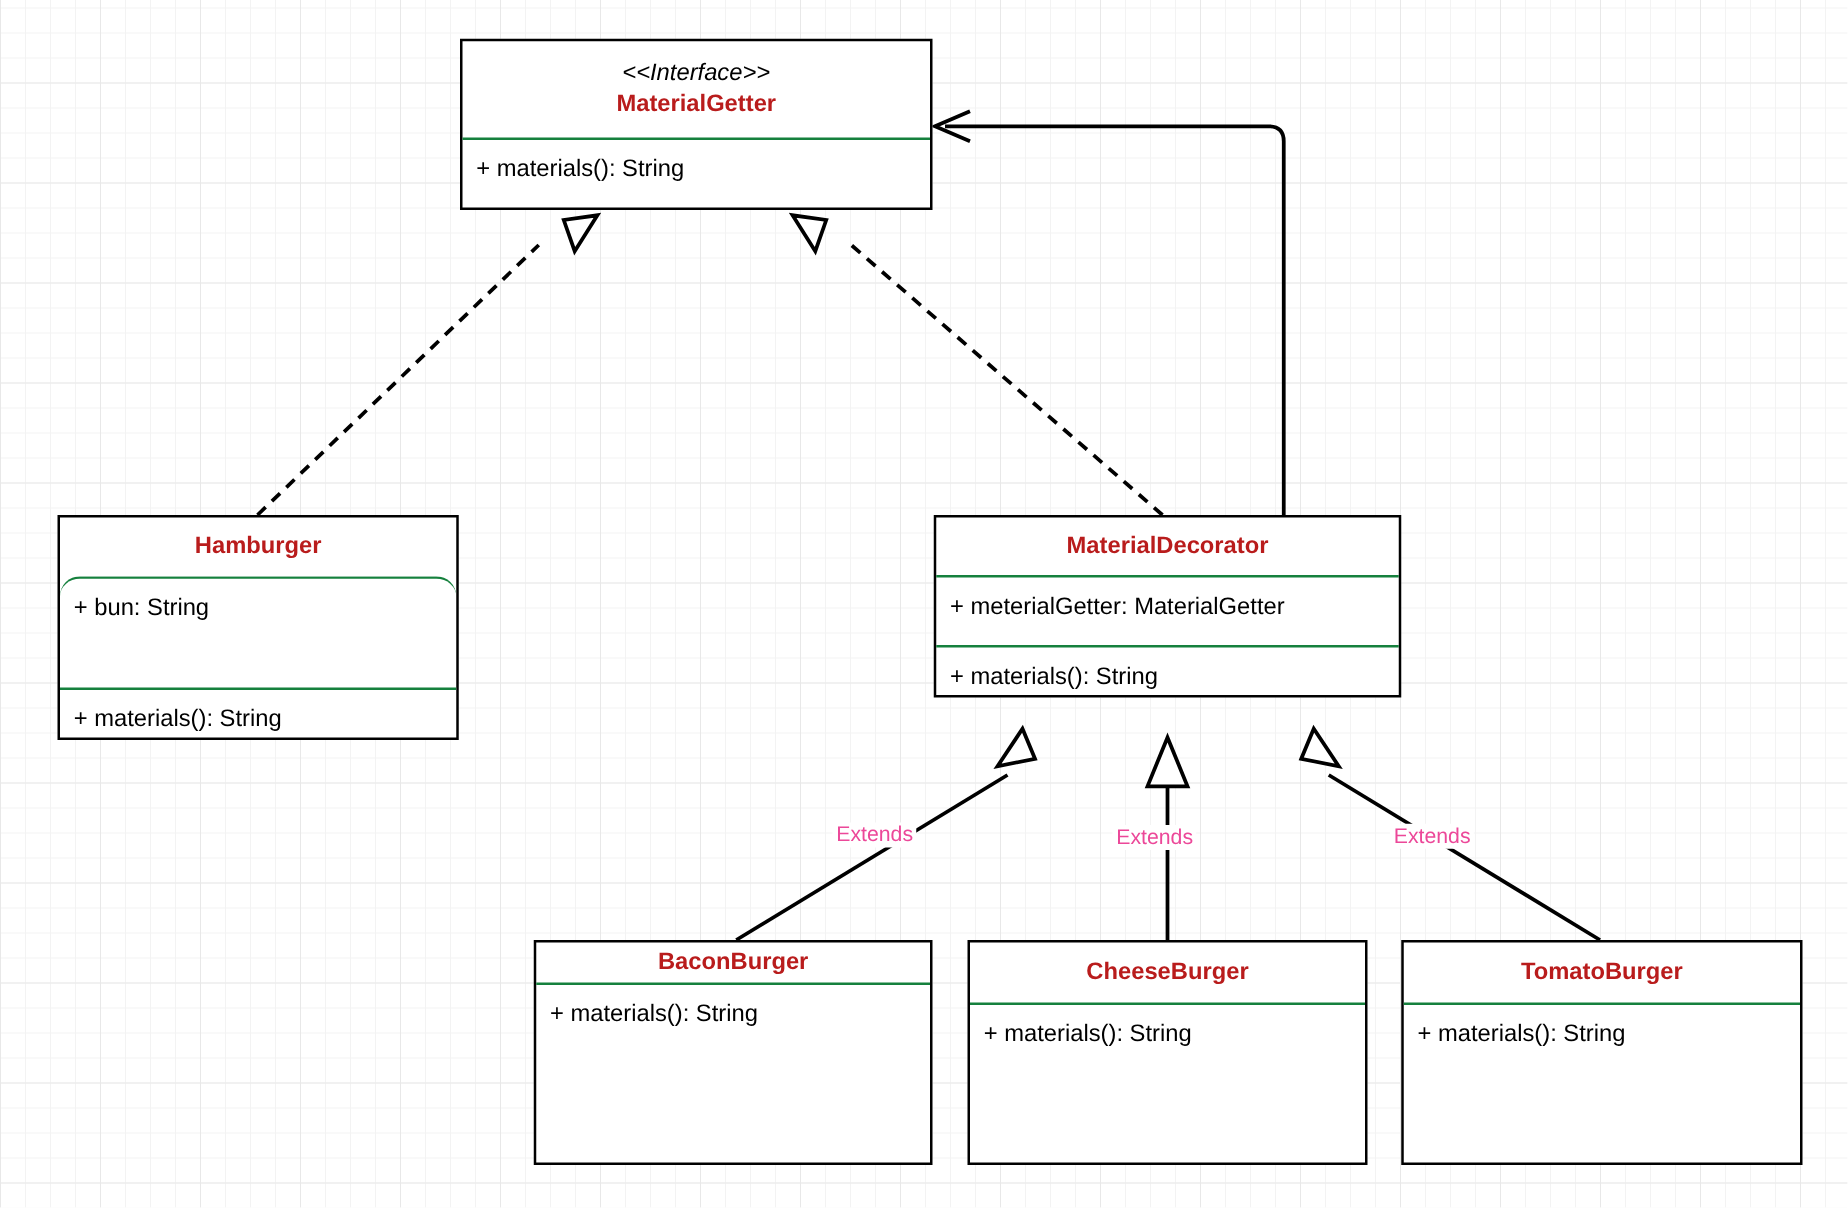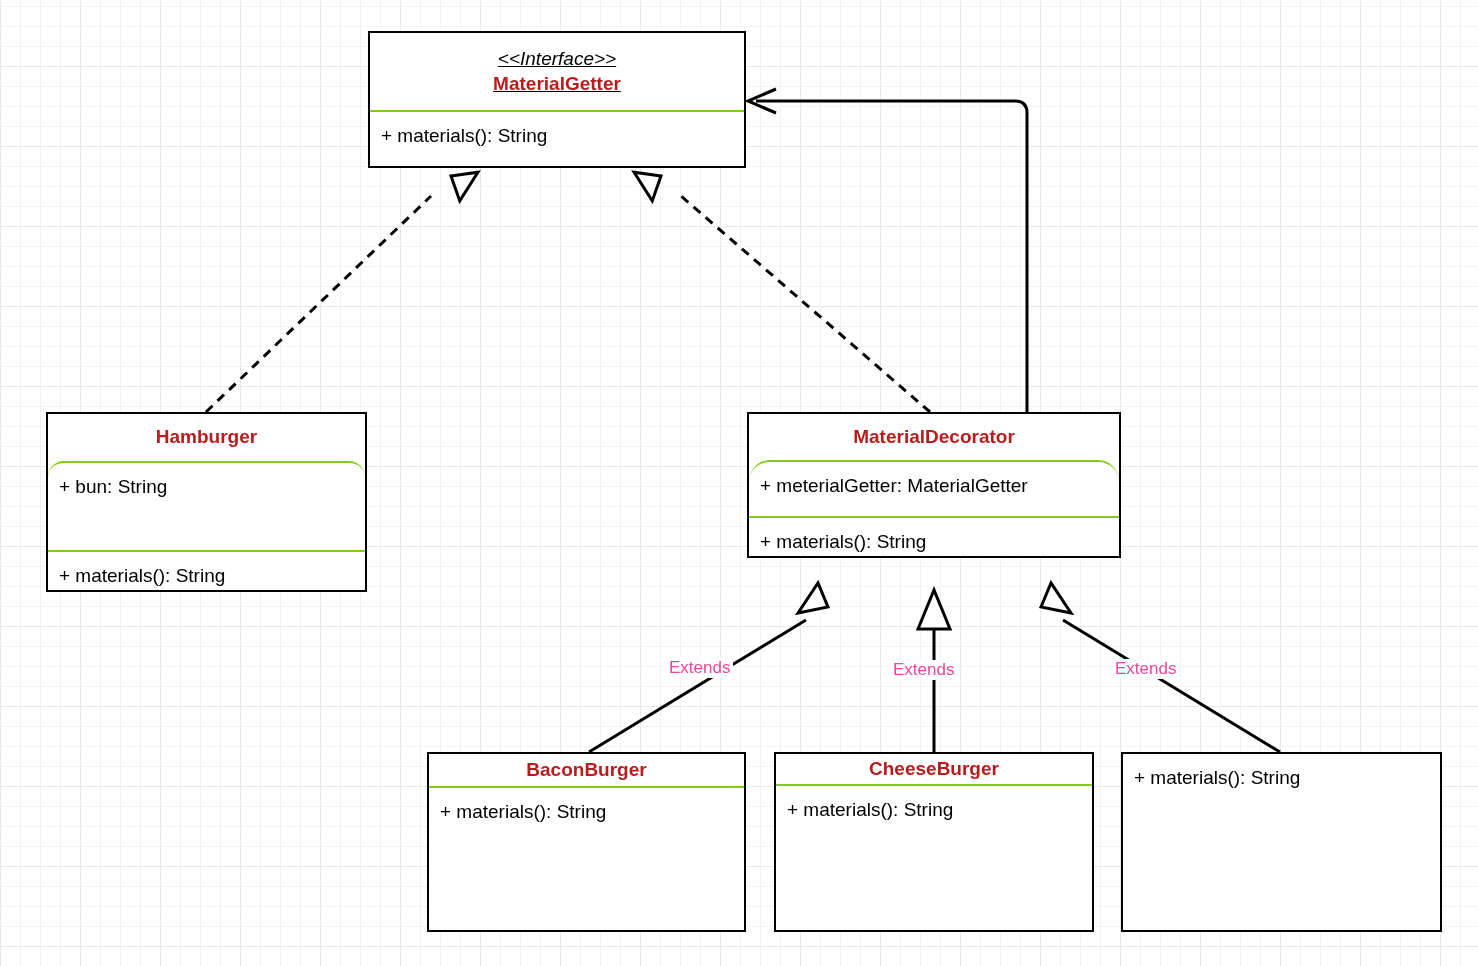--- a/index.html
+++ b/index.html
@@ -37,21 +37,21 @@
     background: #ffffff;
     display: flex;
     flex-direction: column;
     z-index: 5;
   }
   .compartment {
     box-sizing: border-box;
     padding: 0;
   }
   .compartment + .compartment {
-    border-top: 2px solid #84cc16;
+    border-top: 2px solid #15803d;
   }
   .title-comp {
     display: flex;
     flex-direction: column;
     align-items: center;
     justify-content: center;
   }
   .stereotype {
     font-style: italic;
     font-size: 19px;
@@ -118,21 +118,21 @@
       <polygon points="934,590 918,629 950,629" fill="#ffffff" stroke="#000000" stroke-width="3"></polygon>
     </g>
 
     <g>
       <line x1="1280" y1="752" x2="1063" y2="620" stroke="#000000" stroke-width="3"></line>
       <polygon points="0,0 10,-24 30,6" transform="translate(1041,607) rotate(0)" fill="#ffffff" stroke="#000000" stroke-width="3"></polygon>
     </g>
   </svg>
 
   <div class="uml-class" style="left:368px; top:31px; width:378px; height:137px;">
-    <div class="compartment title-comp" style="height:77px;text-decoration:underline;">
+    <div class="compartment title-comp" style="height:77px;">
       <div class="stereotype">&lt;&lt;Interface&gt;&gt;</div>
       <div class="class-name">MaterialGetter</div>
     </div>
     <div class="compartment members" style="flex:1;">
       <div class="member">+ materials(): String</div>
     </div>
   </div>
 
   <div class="uml-class" style="left:46px; top:412px; width:321px; height:180px;">
     <div class="compartment title-comp" style="height:48px;">
@@ -143,47 +143,50 @@
     </div>
     <div class="compartment members" style="flex:1;">
       <div class="member">+ materials(): String</div>
     </div>
   </div>
 
   <div class="uml-class" style="left:747px; top:412px; width:374px; height:146px;">
     <div class="compartment title-comp" style="height:48px;">
       <div class="class-name">MaterialDecorator</div>
     </div>
-    <div class="compartment members" style="height:58px;border-radius:21px;">
+    <div class="compartment members" style="height:58px;">
       <div class="member">+ meterialGetter: MaterialGetter</div>
     </div>
     <div class="compartment members" style="flex:1;">
       <div class="member">+ materials(): String</div>
     </div>
   </div>
 
   <div class="uml-class" style="left:427px; top:752px; width:319px; height:180px;">
     <div class="compartment title-comp" style="height:32px;">
       <div class="class-name">BaconBurger</div>
     </div>
     <div class="compartment members" style="flex:1;">
       <div class="member">+ materials(): String</div>
     </div>
   </div>
 
   <div class="uml-class" style="left:774px; top:752px; width:320px; height:180px;">
-    <div class="compartment title-comp" style="height:30px;">
+    <div class="compartment title-comp" style="height:48px;">
       <div class="class-name">CheeseBurger</div>
     </div>
     <div class="compartment members" style="flex:1;">
       <div class="member">+ materials(): String</div>
     </div>
   </div>
 
   <div class="uml-class" style="left:1121px; top:752px; width:321px; height:180px;">
+    <div class="compartment title-comp" style="height:48px;">
+      <div class="class-name">TomatoBurger</div>
+    </div>
     <div class="compartment members" style="flex:1;">
       <div class="member">+ materials(): String</div>
     </div>
   </div>
 
   <div class="edge-label" style="left:666px; top:658px;">Extends</div>
 
   <div class="edge-label" style="left:890px; top:660px;">Extends</div>
 
   <div class="edge-label" style="left:1112px; top:659px;">Extends</div>

